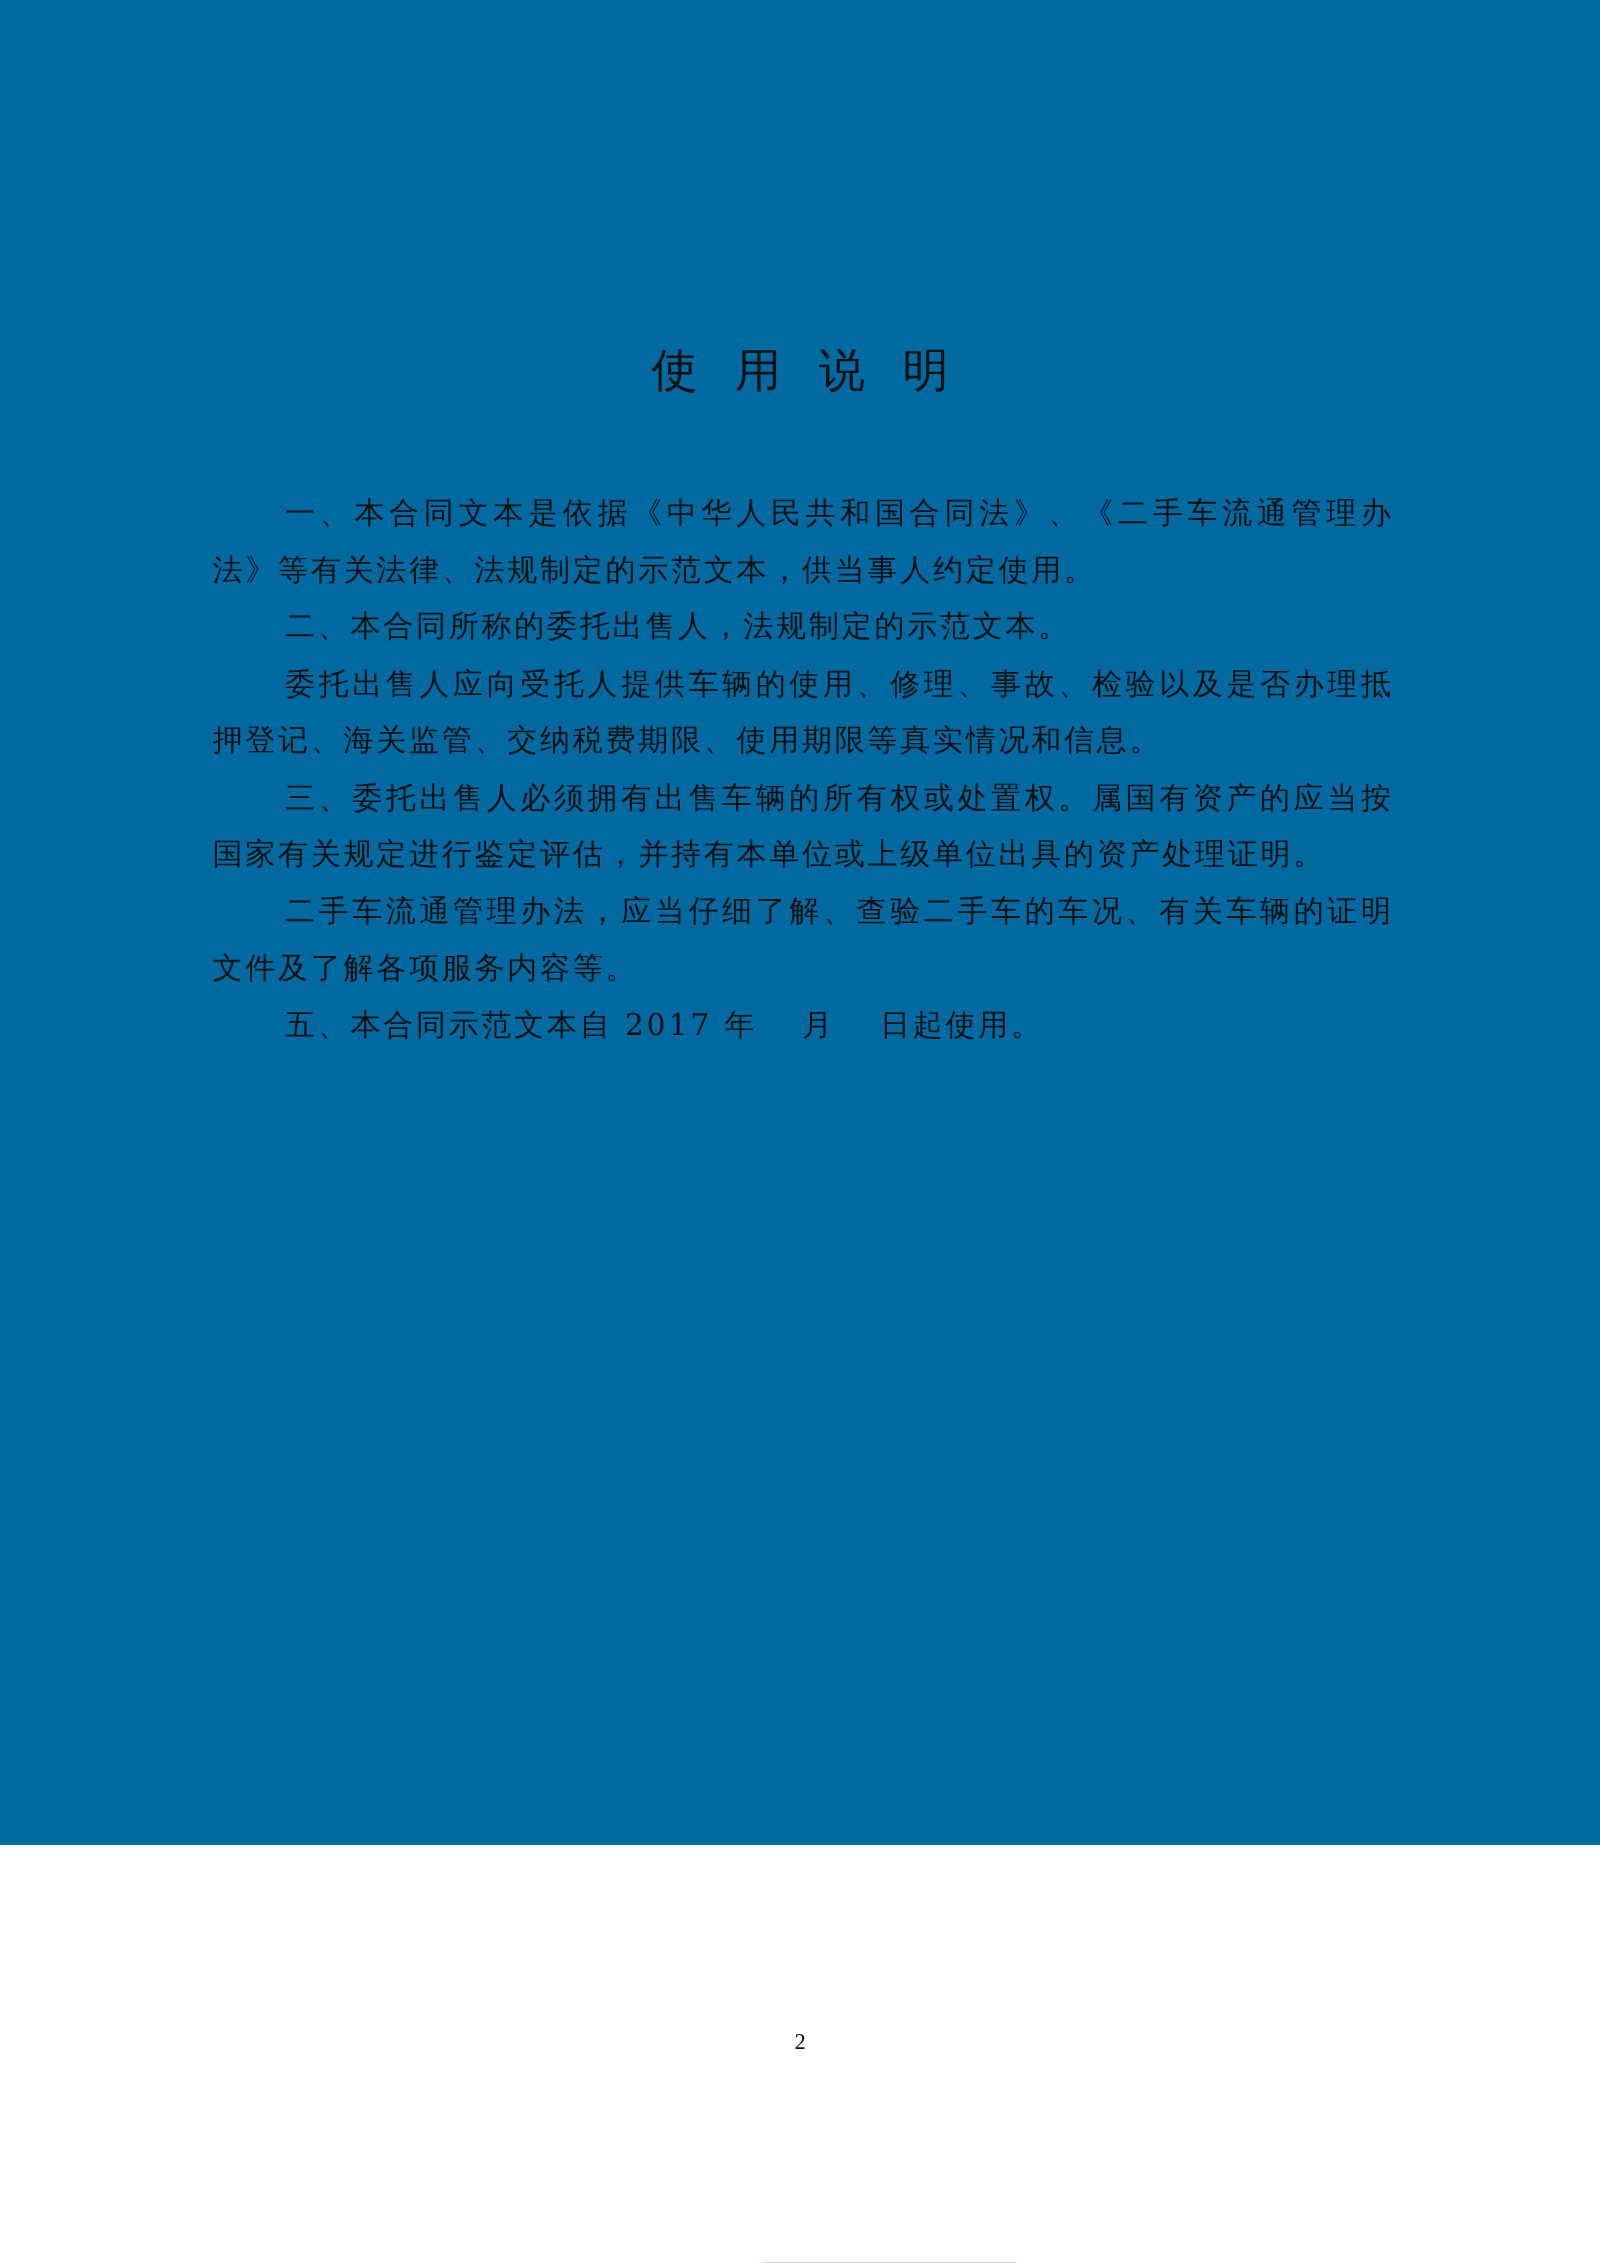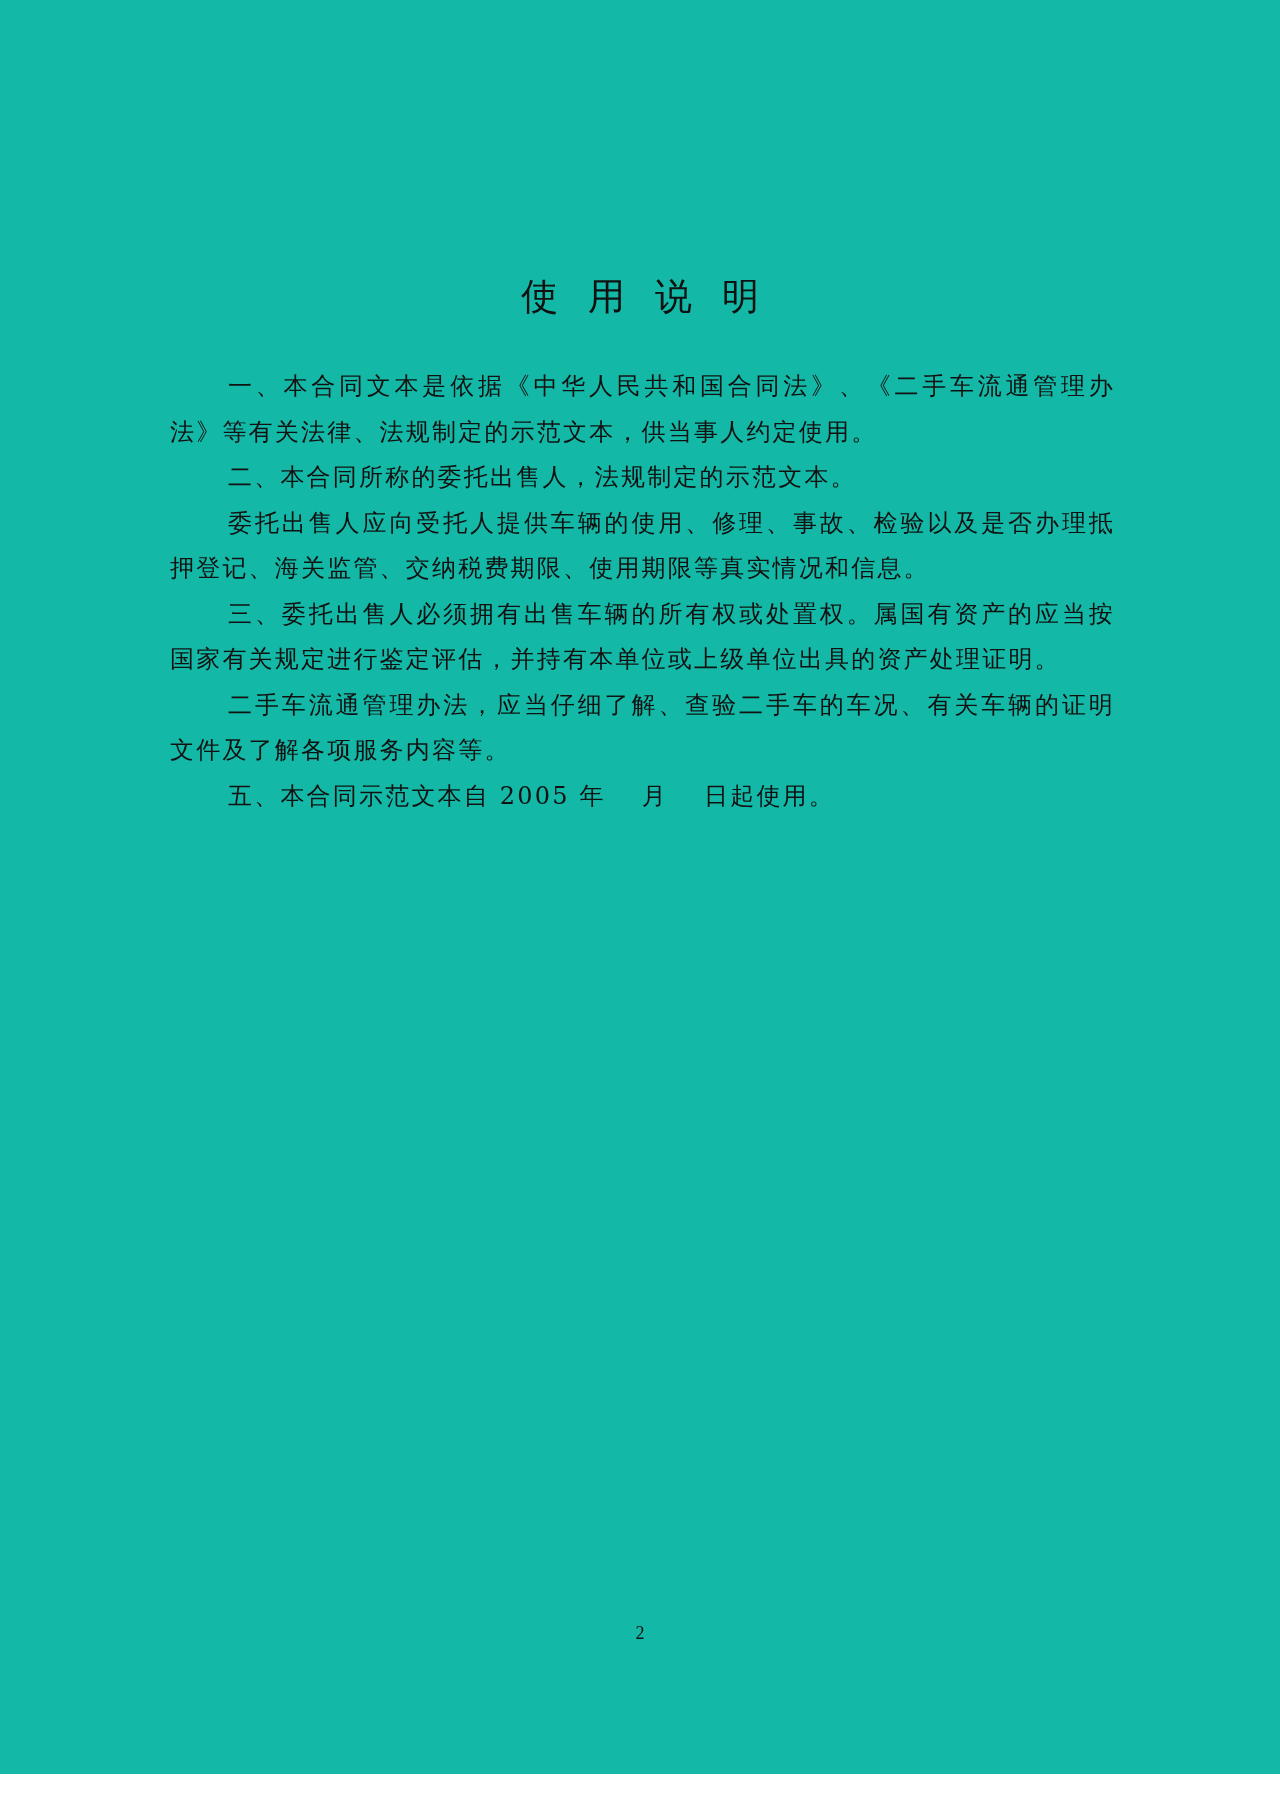--- a/index.html
+++ b/index.html
@@ -12,40 +12,40 @@
       height: 1810px;
       position: relative;
       overflow: hidden;
       font-family: "DejaVu Serif", "Liberation Serif", serif;
       color: #111111;
     }
     .page {
       position: absolute;
       left: 0; top: 0;
       width: 1280px;
-      height: 1774px;
-      background: #14b8a6;
+      height: 1476px;
+      background: #0369a1;
     }
     .title {
       position: absolute;
       left: 0;
       top: 272px;
       width: 1280px;
       text-align: center;
       font-size: 37px;
       letter-spacing: 30px;
       text-indent: 30px;
       line-height: 50px;
       font-weight: normal;
       margin: 0;
     }
     .body {
       position: absolute;
       left: 170px;
-      top: 364px;
+      top: 388px;
       width: 945px;
       font-size: 24px;
       line-height: 45.5px;
       letter-spacing: 2.2px;
       text-align: justify;
     }
     .para {
       margin: 0;
       text-indent: 58px;
     }
@@ -65,17 +65,17 @@
 
 <div class="page">
   <h1 class="title">使用说明</h1>
 
   <div class="body">
     <p class="para">一、本合同文本是依据《中华人民共和国合同法》、《二手车流通管理办法》等有关法律、法规制定的示范文本，供当事人约定使用。</p>
     <p class="para">二、本合同所称的委托出售人，法规制定的示范文本。</p>
     <p class="para">委托出售人应向受托人提供车辆的使用、修理、事故、检验以及是否办理抵押登记、海关监管、交纳税费期限、使用期限等真实情况和信息。</p>
     <p class="para">三、委托出售人必须拥有出售车辆的所有权或处置权。属国有资产的应当按国家有关规定进行鉴定评估，并持有本单位或上级单位出具的资产处理证明。</p>
     <p class="para">二手车流通管理办法，应当仔细了解、查验二手车的车况、有关车辆的证明文件及了解各项服务内容等。</p>
-    <p class="para">五、本合同示范文本自 2005 年　 月　 日起使用。</p>
+    <p class="para">五、本合同示范文本自 2017 年　 月　 日起使用。</p>
   </div>
 
   <div class="page-number">2</div>
 </div>
 
 </body></html>

